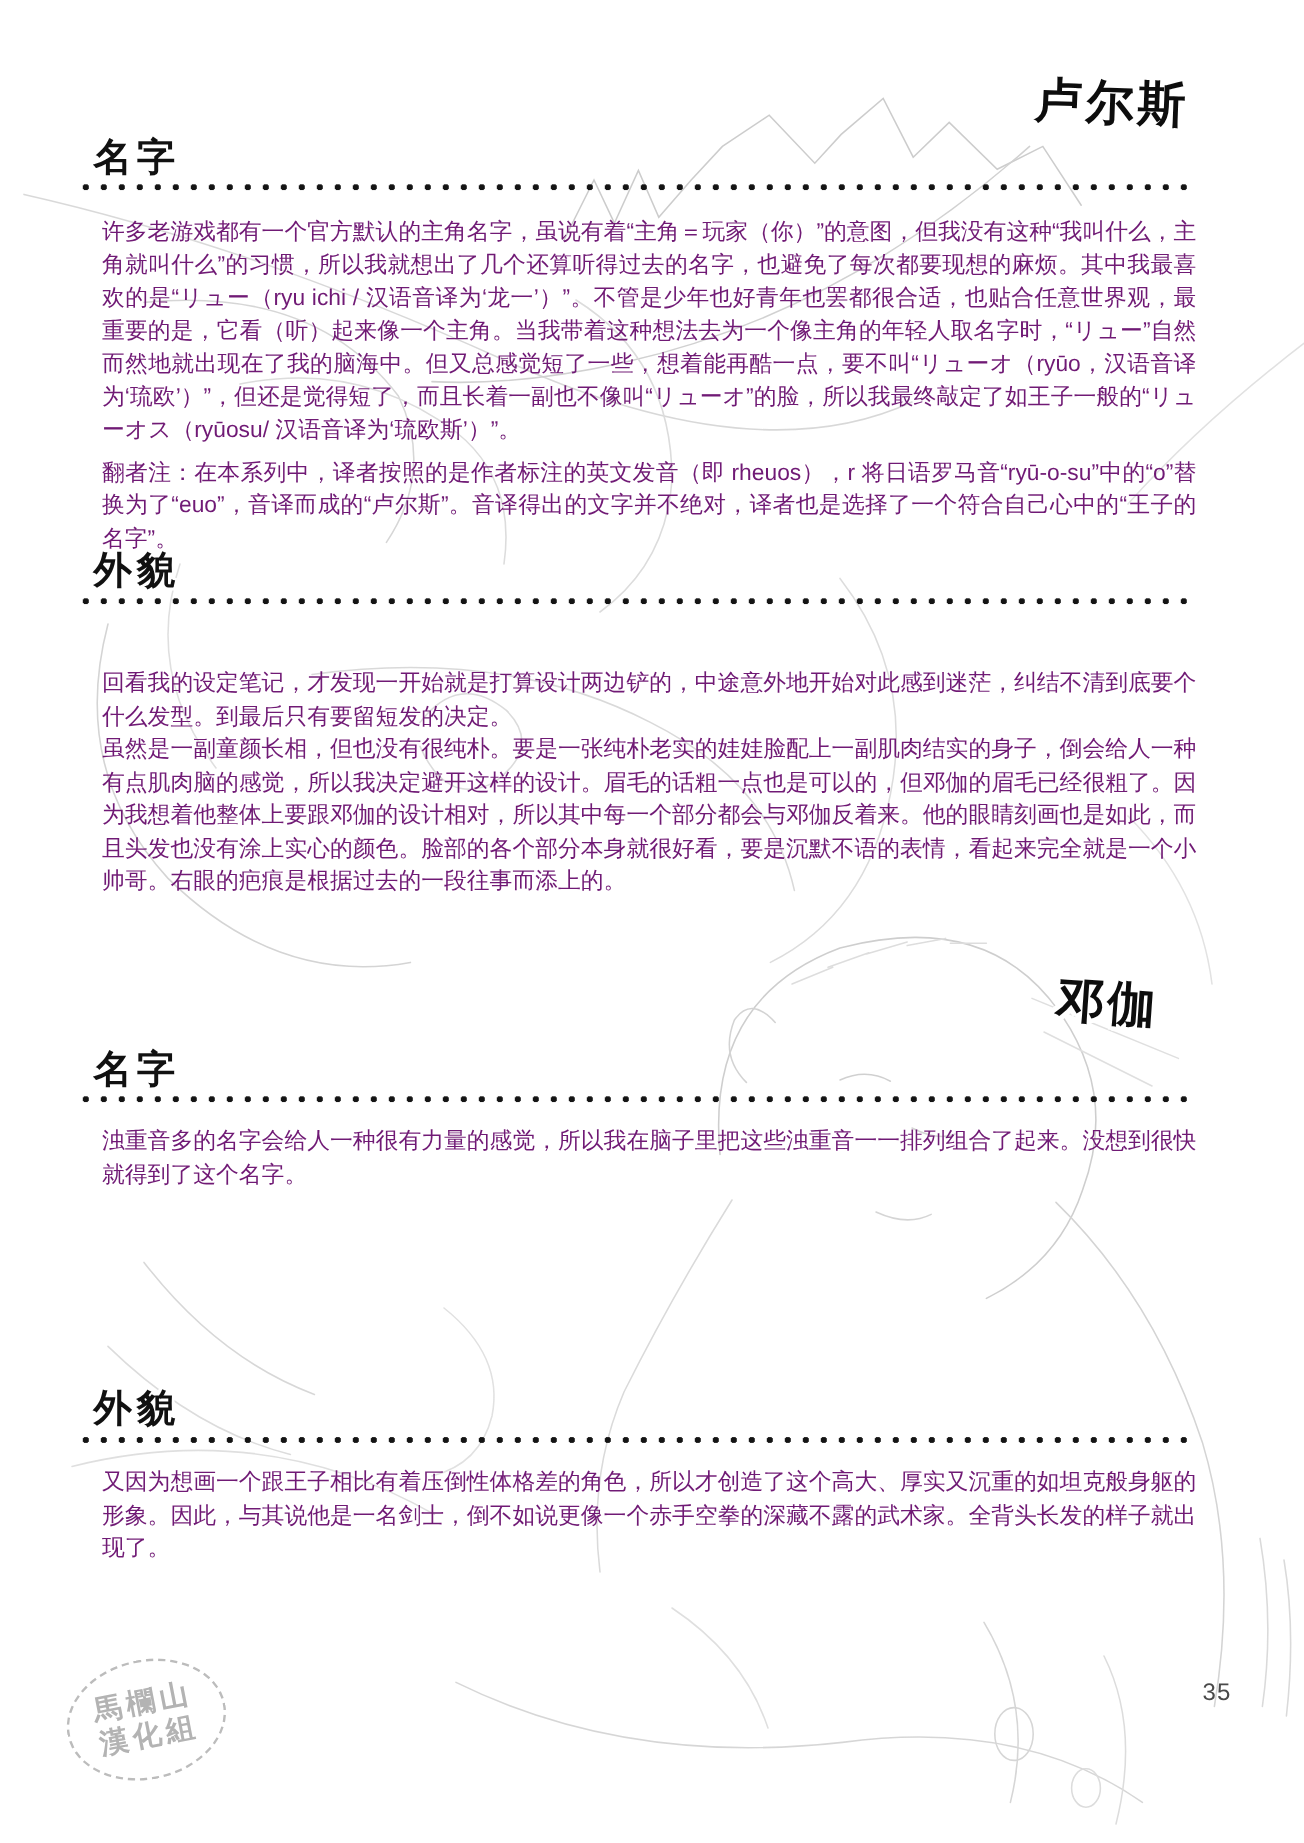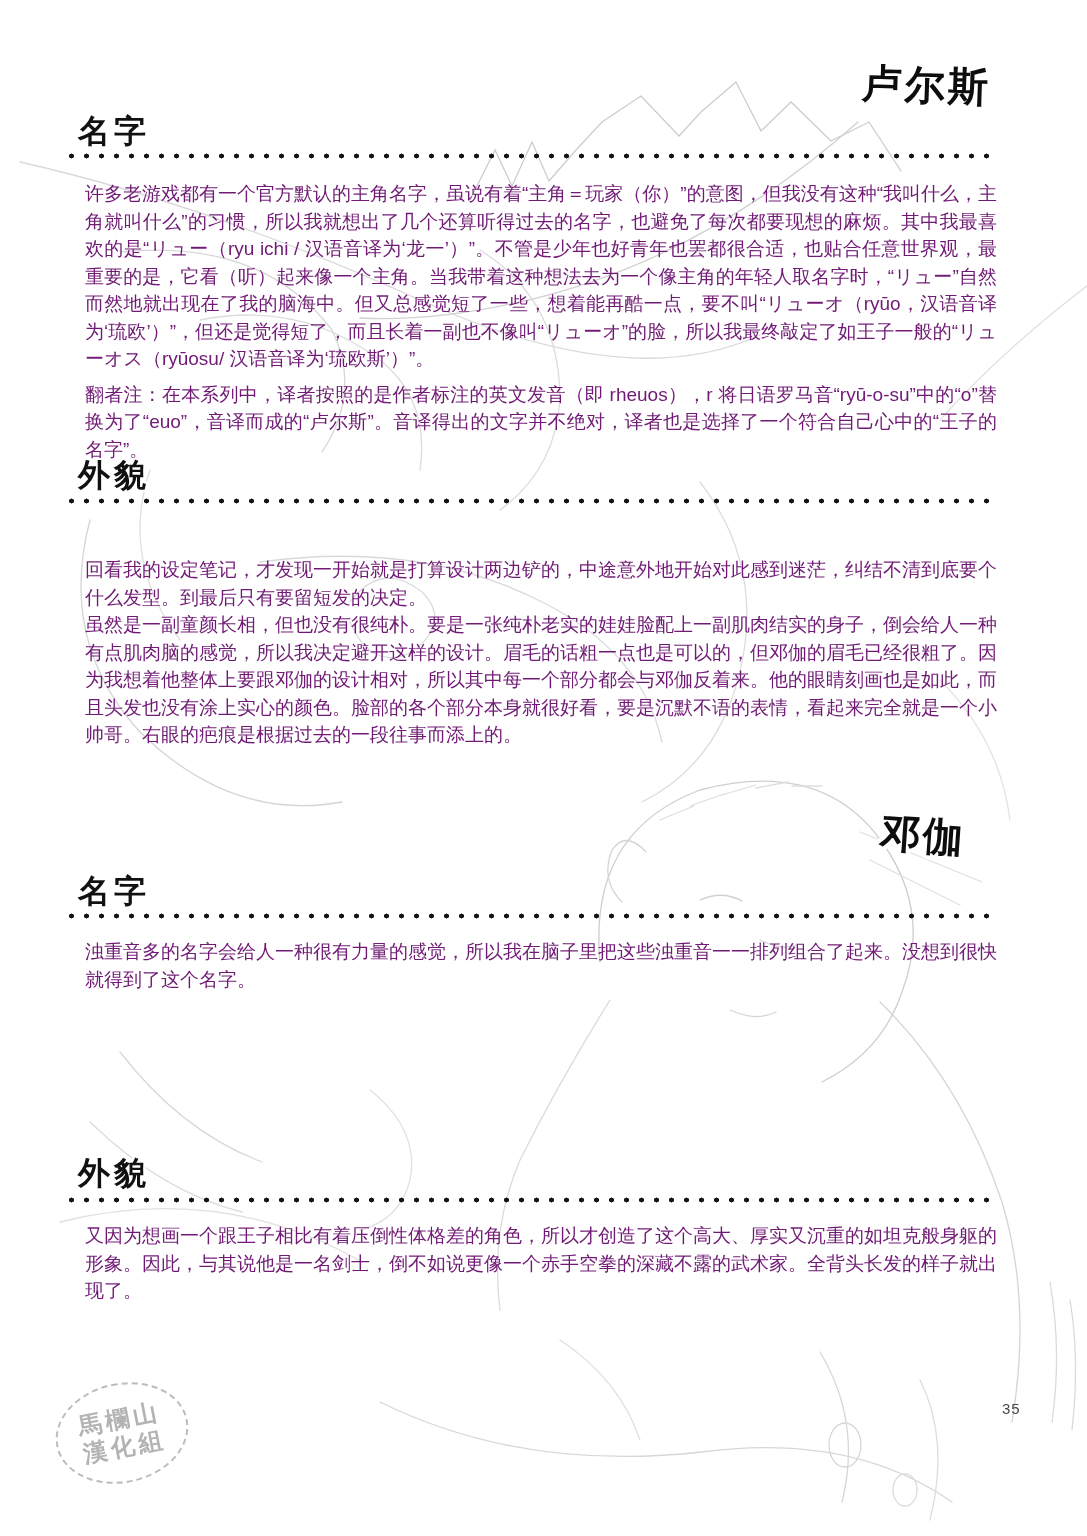--- a/index.html
+++ b/index.html
@@ -40,21 +40,21 @@
   }
   .stamp .oval{
     position:absolute;left:0;top:0;right:0;bottom:0;
     border:2.5px dashed #bcbcbc;border-radius:50%;
   }
   .stamp .stamp-text{
     position:relative;text-align:center;color:#b3b3b3;font-weight:700;
     font-size:24px;line-height:28px;letter-spacing:4px;transform:rotate(1deg);
   }
   .pagenum{
-    position:absolute;left:1002px;top:1400px;z-index:2;font-size:15px;color:#4a4a4a;letter-spacing:1px;
+    position:absolute;left:1002px;top:1400px;z-index:2;font-size:20px;color:#4a4a4a;letter-spacing:1px;
   }
 </style>
 </head>
 <body>
 
 <svg class="sketch" width="1087" height="1536" viewBox="0 0 1087 1536">
   <g fill="none" stroke="#cccccc" stroke-width="1.3" opacity="0.85" stroke-linecap="round">
 
     <path d="M470 200 L495 150 L512 186 L532 142 L549 181 L576 150 L602 122 L641 96 L679 136 L701 112 L736 82 L761 131 L791 102 L831 141 L869 122 L901 171" stroke="#c4c4c4"></path>
     <path d="M20 162 Q 210 205 420 300 T 760 335" stroke="#d2d2d2"></path>

